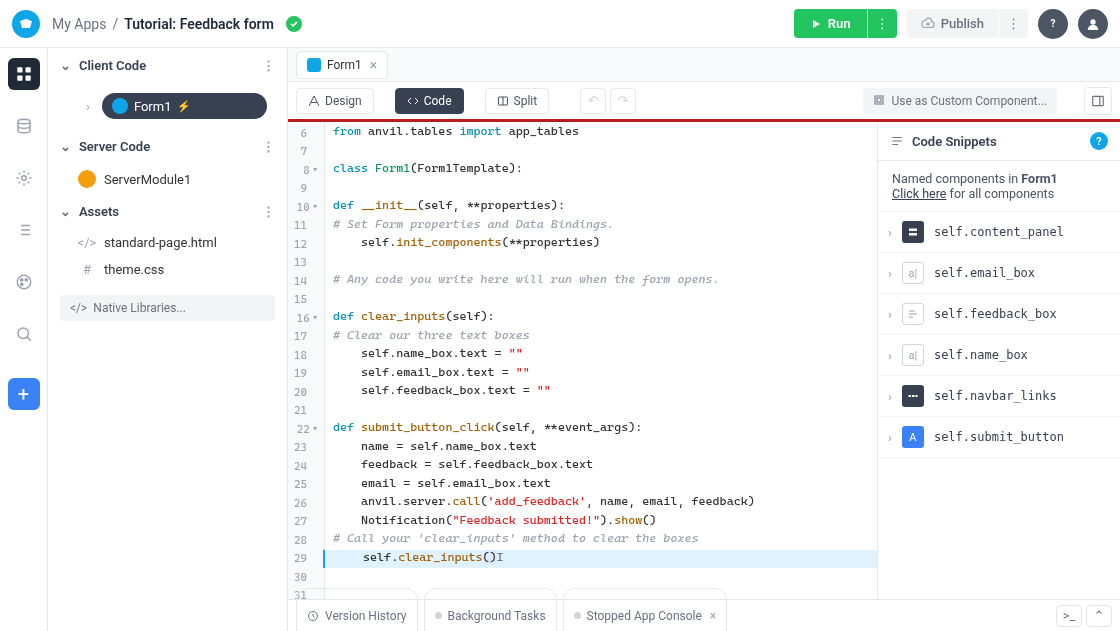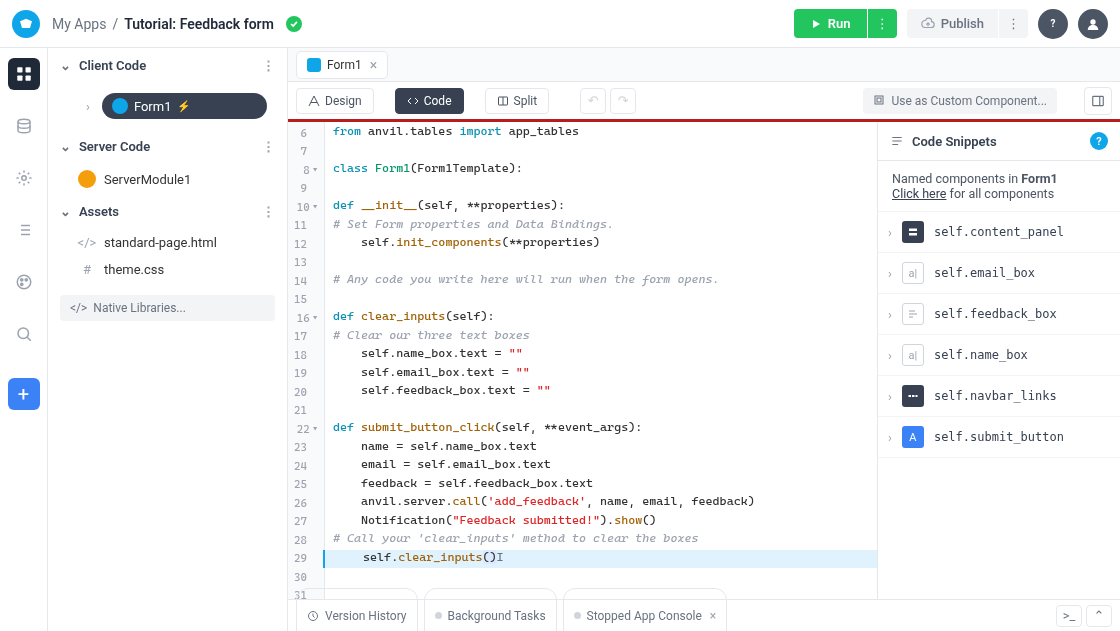--- a/index.html
+++ b/index.html
@@ -410,22 +410,22 @@
               <div class="code-line">    <span class="cmt"># Any code you write here will run when the form opens.</span></div>
               <div class="code-line"></div>
               <div class="code-line">  <span class="kw">def</span><span class=" "> </span><span class="fn">clear_inputs</span>(self):</div>
               <div class="code-line">    <span class="cmt"># Clear our three text boxes</span></div>
               <div class="code-line">    self.name_box.text = <span class="str">""</span></div>
               <div class="code-line">    self.email_box.text = <span class="str">""</span></div>
               <div class="code-line">    self.feedback_box.text = <span class="str">""</span></div>
               <div class="code-line"></div>
               <div class="code-line">  <span class="kw">def</span><span class=" "> </span><span class="fn">submit_button_click</span>(self, **event_args):</div>
               <div class="code-line">    name = self.name_box.text</div>
+              <div class="code-line">    feedback = self.feedback_box.text</div>
               <div class="code-line">    email = self.email_box.text</div>
-              <div class="code-line">    feedback = self.feedback_box.text</div>
               <div class="code-line">    anvil.server.<span class="fn">call</span>(<span class="str">'add_feedback'</span>, name, email, feedback)</div>
               <div class="code-line">    Notification(<span class="str">"Feedback submitted!"</span>).<span class="fn">show</span>()</div>
               <div class="code-line">    <span class="cmt"># Call your 'clear_inputs' method to clear the boxes</span></div>
               <div class="code-line hl">    self.<span class="fn">clear_inputs</span><span class="hl-call">()</span>      <span class="cursor-mark">I</span></div>
               <div class="code-line"></div>
               <div class="code-line"></div>
             </div>
         </div>
 
         <div class="snippets">

